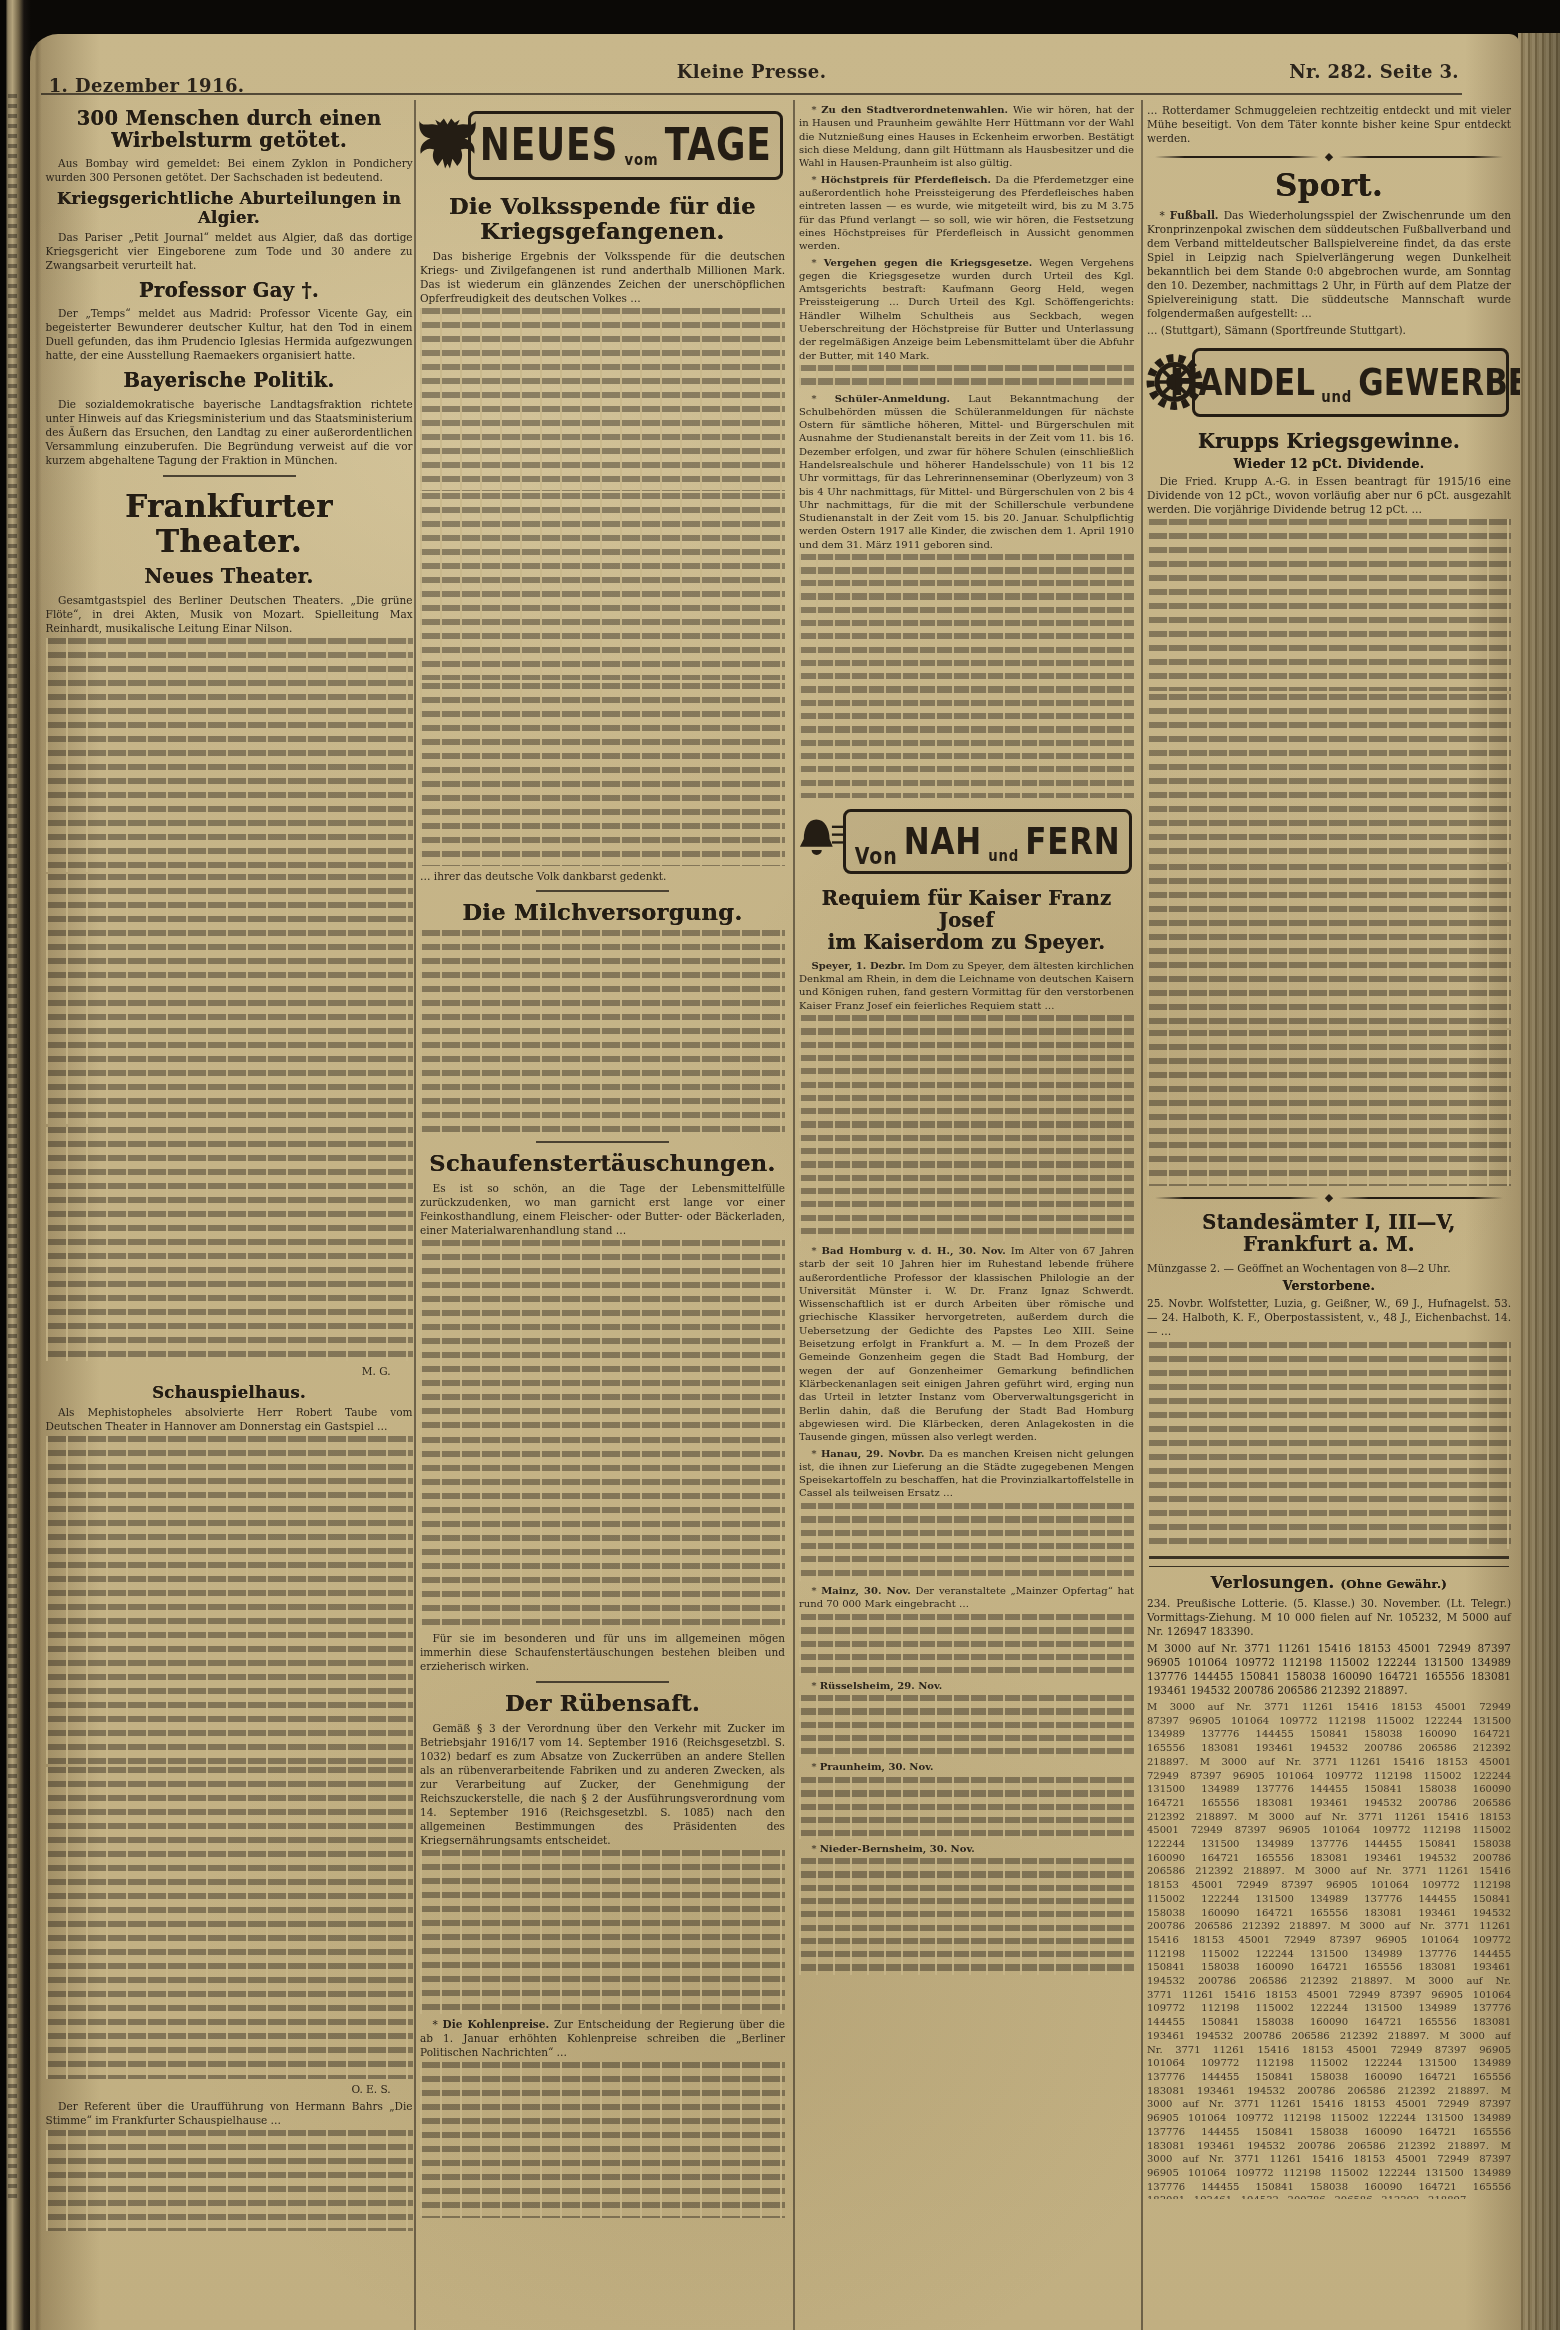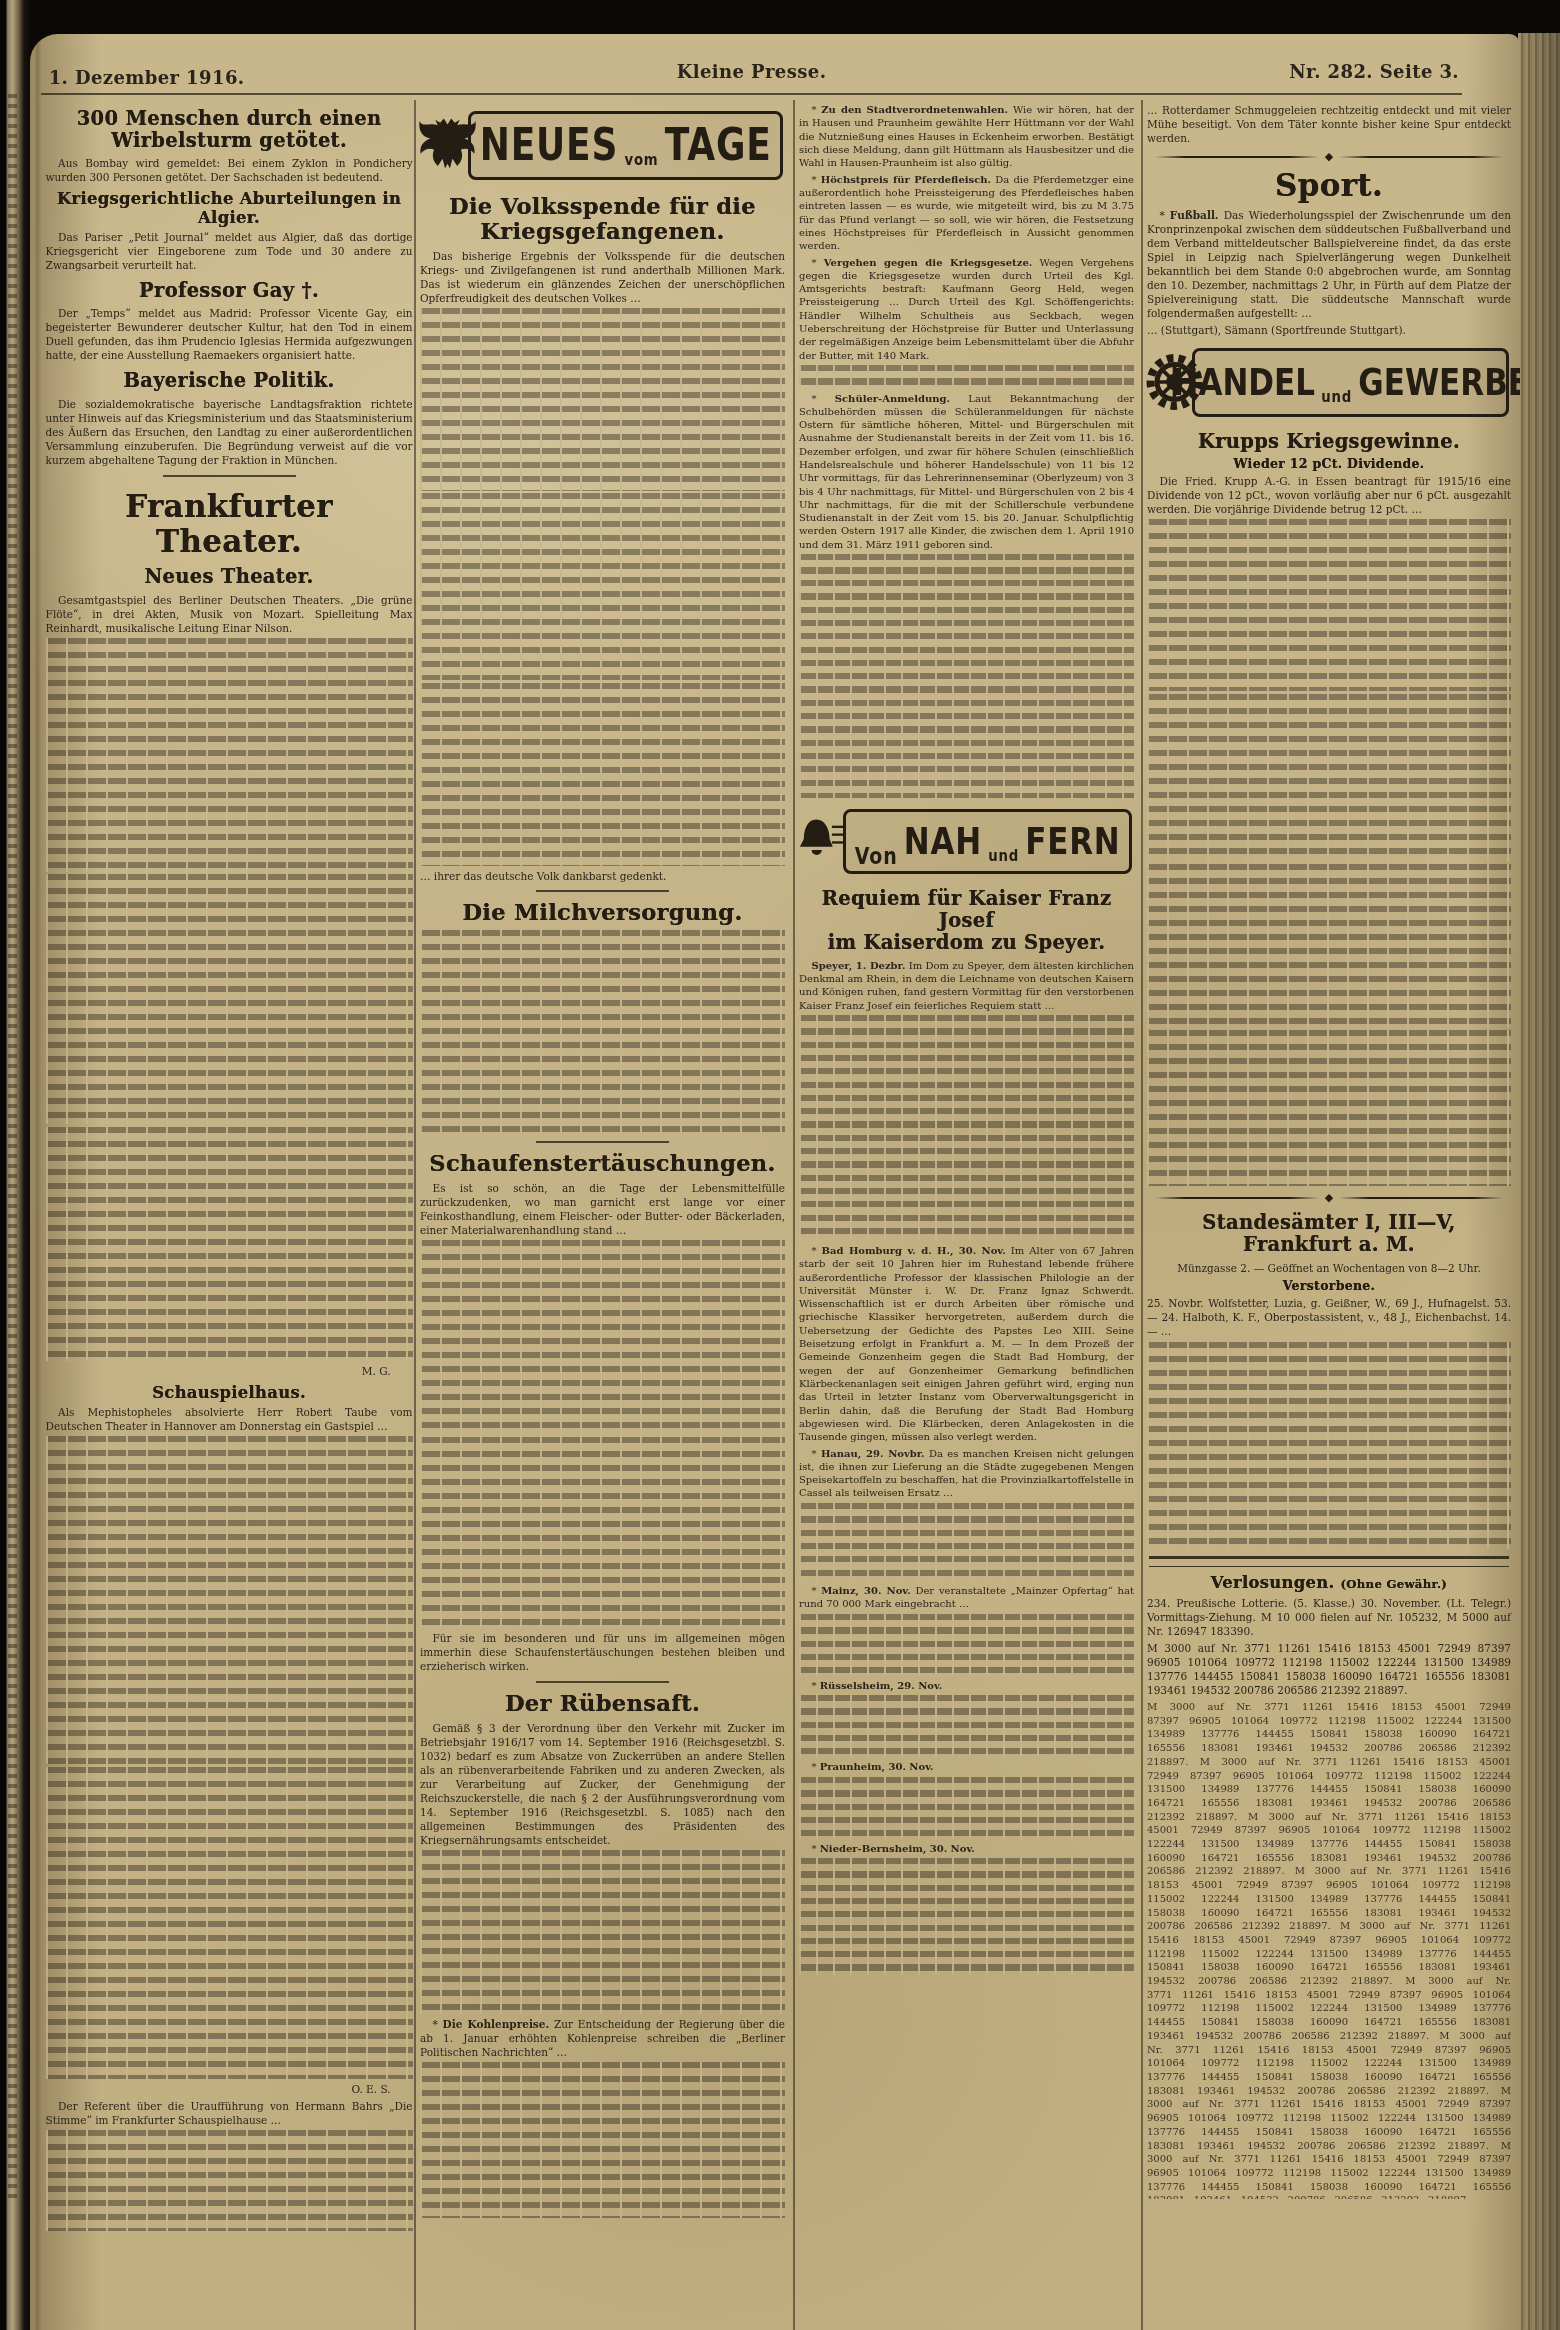--- a/index.html
+++ b/index.html
@@ -22,21 +22,21 @@
     background:
       radial-gradient(936px 624px at 30% 18%,rgba(255,244,210,.22),transparent 60%),
       radial-gradient(702px 546px at 74% 45%,rgba(120,95,55,.16),transparent 60%),
       radial-gradient(858px 702px at 45% 85%,rgba(110,90,50,.14),transparent 60%),
       linear-gradient(to right,rgba(80,60,30,.38),transparent 70px),
       linear-gradient(to left,rgba(90,70,40,.30),transparent 55px),
       linear-gradient(to right,transparent 4.7px,rgba(60,45,25,.28) 7px,transparent 11.7px),
       linear-gradient(#c8b78b,#c1af81)}
   
   .phead{position:absolute;top:26.5px;left:14px;right:61px;height:23.4px;font-weight:bold;font-size:18px;letter-spacing:0.4px}
-  .phead .d{position:absolute;left:4.7px;top:6px}
+  .phead .d{position:absolute;left:4.7px;top:14px}
   .phead .t{position:absolute;left:0;right:0;text-align:center;top:0}
   .phead .n{position:absolute;right:0;top:0}
   .hrule{position:absolute;top:59px;left:11px;right:58px;height:2.3px;background:#2b241b;opacity:.75}
   .vr{position:absolute;top:66px;bottom:0;width:1.6px;background:rgba(40,33,24,.55)}
   
   .col{position:absolute;top:66px;text-align:justify;font-size:10.5px;line-height:14px}
   .c1{left:15.6px;width:367px}
   .c2{left:390px;width:365px}
   .c3{left:769px;width:335px;font-size:10px;line-height:13.3px}
   .c4{left:1117px;width:364px}
@@ -44,21 +44,21 @@
   .col p.noind{text-indent:0}
   b.lead{font-weight:bold}
   .sig{text-align:right;font-weight:normal;padding-right:22px;text-indent:0}
   
   .h{font-weight:bold;text-align:center;margin:7.8px 3.1px 4.7px;line-height:1.12;letter-spacing:0.3px;color:#241d14;text-shadow:0 0 0.4px #241d14}
   .h-xl{font-size:31px;margin-top:12.5px}
   .h-lg{font-size:22.6px}
   .h-md{font-size:19.5px}
   .h-sm{font-size:16.4px;margin:6.2px 0 3.1px}
   .h-xs{font-size:12.5px;margin:4.7px 0 1.6px}
-  .center{text-align:center;text-indent:0}
+  .center{text-indent:0}
   
   .greek{margin:2.3px 0;opacity:.85;background:
     repeating-linear-gradient(to right,rgba(199,182,138,.92) 0 1.6px,transparent 1.6px 20px),
     repeating-linear-gradient(to bottom,rgba(43,36,27,.5) 0 6.2px,transparent 6.2px 14px)}
   .c3 .greek{background:
     repeating-linear-gradient(to right,rgba(199,182,138,.92) 0 1.6px,transparent 1.6px 17px),
     repeating-linear-gradient(to bottom,rgba(43,36,27,.5) 0 6.2px,transparent 6.2px 13.3px)}
   
   .rshort{width:133px;height:0;border-top:2.3px double #2b241b;margin:7.8px auto;opacity:.8}
   .orn{display:flex;align-items:center;gap:6.2px;margin:6.2px 7.8px;color:#241d14}

